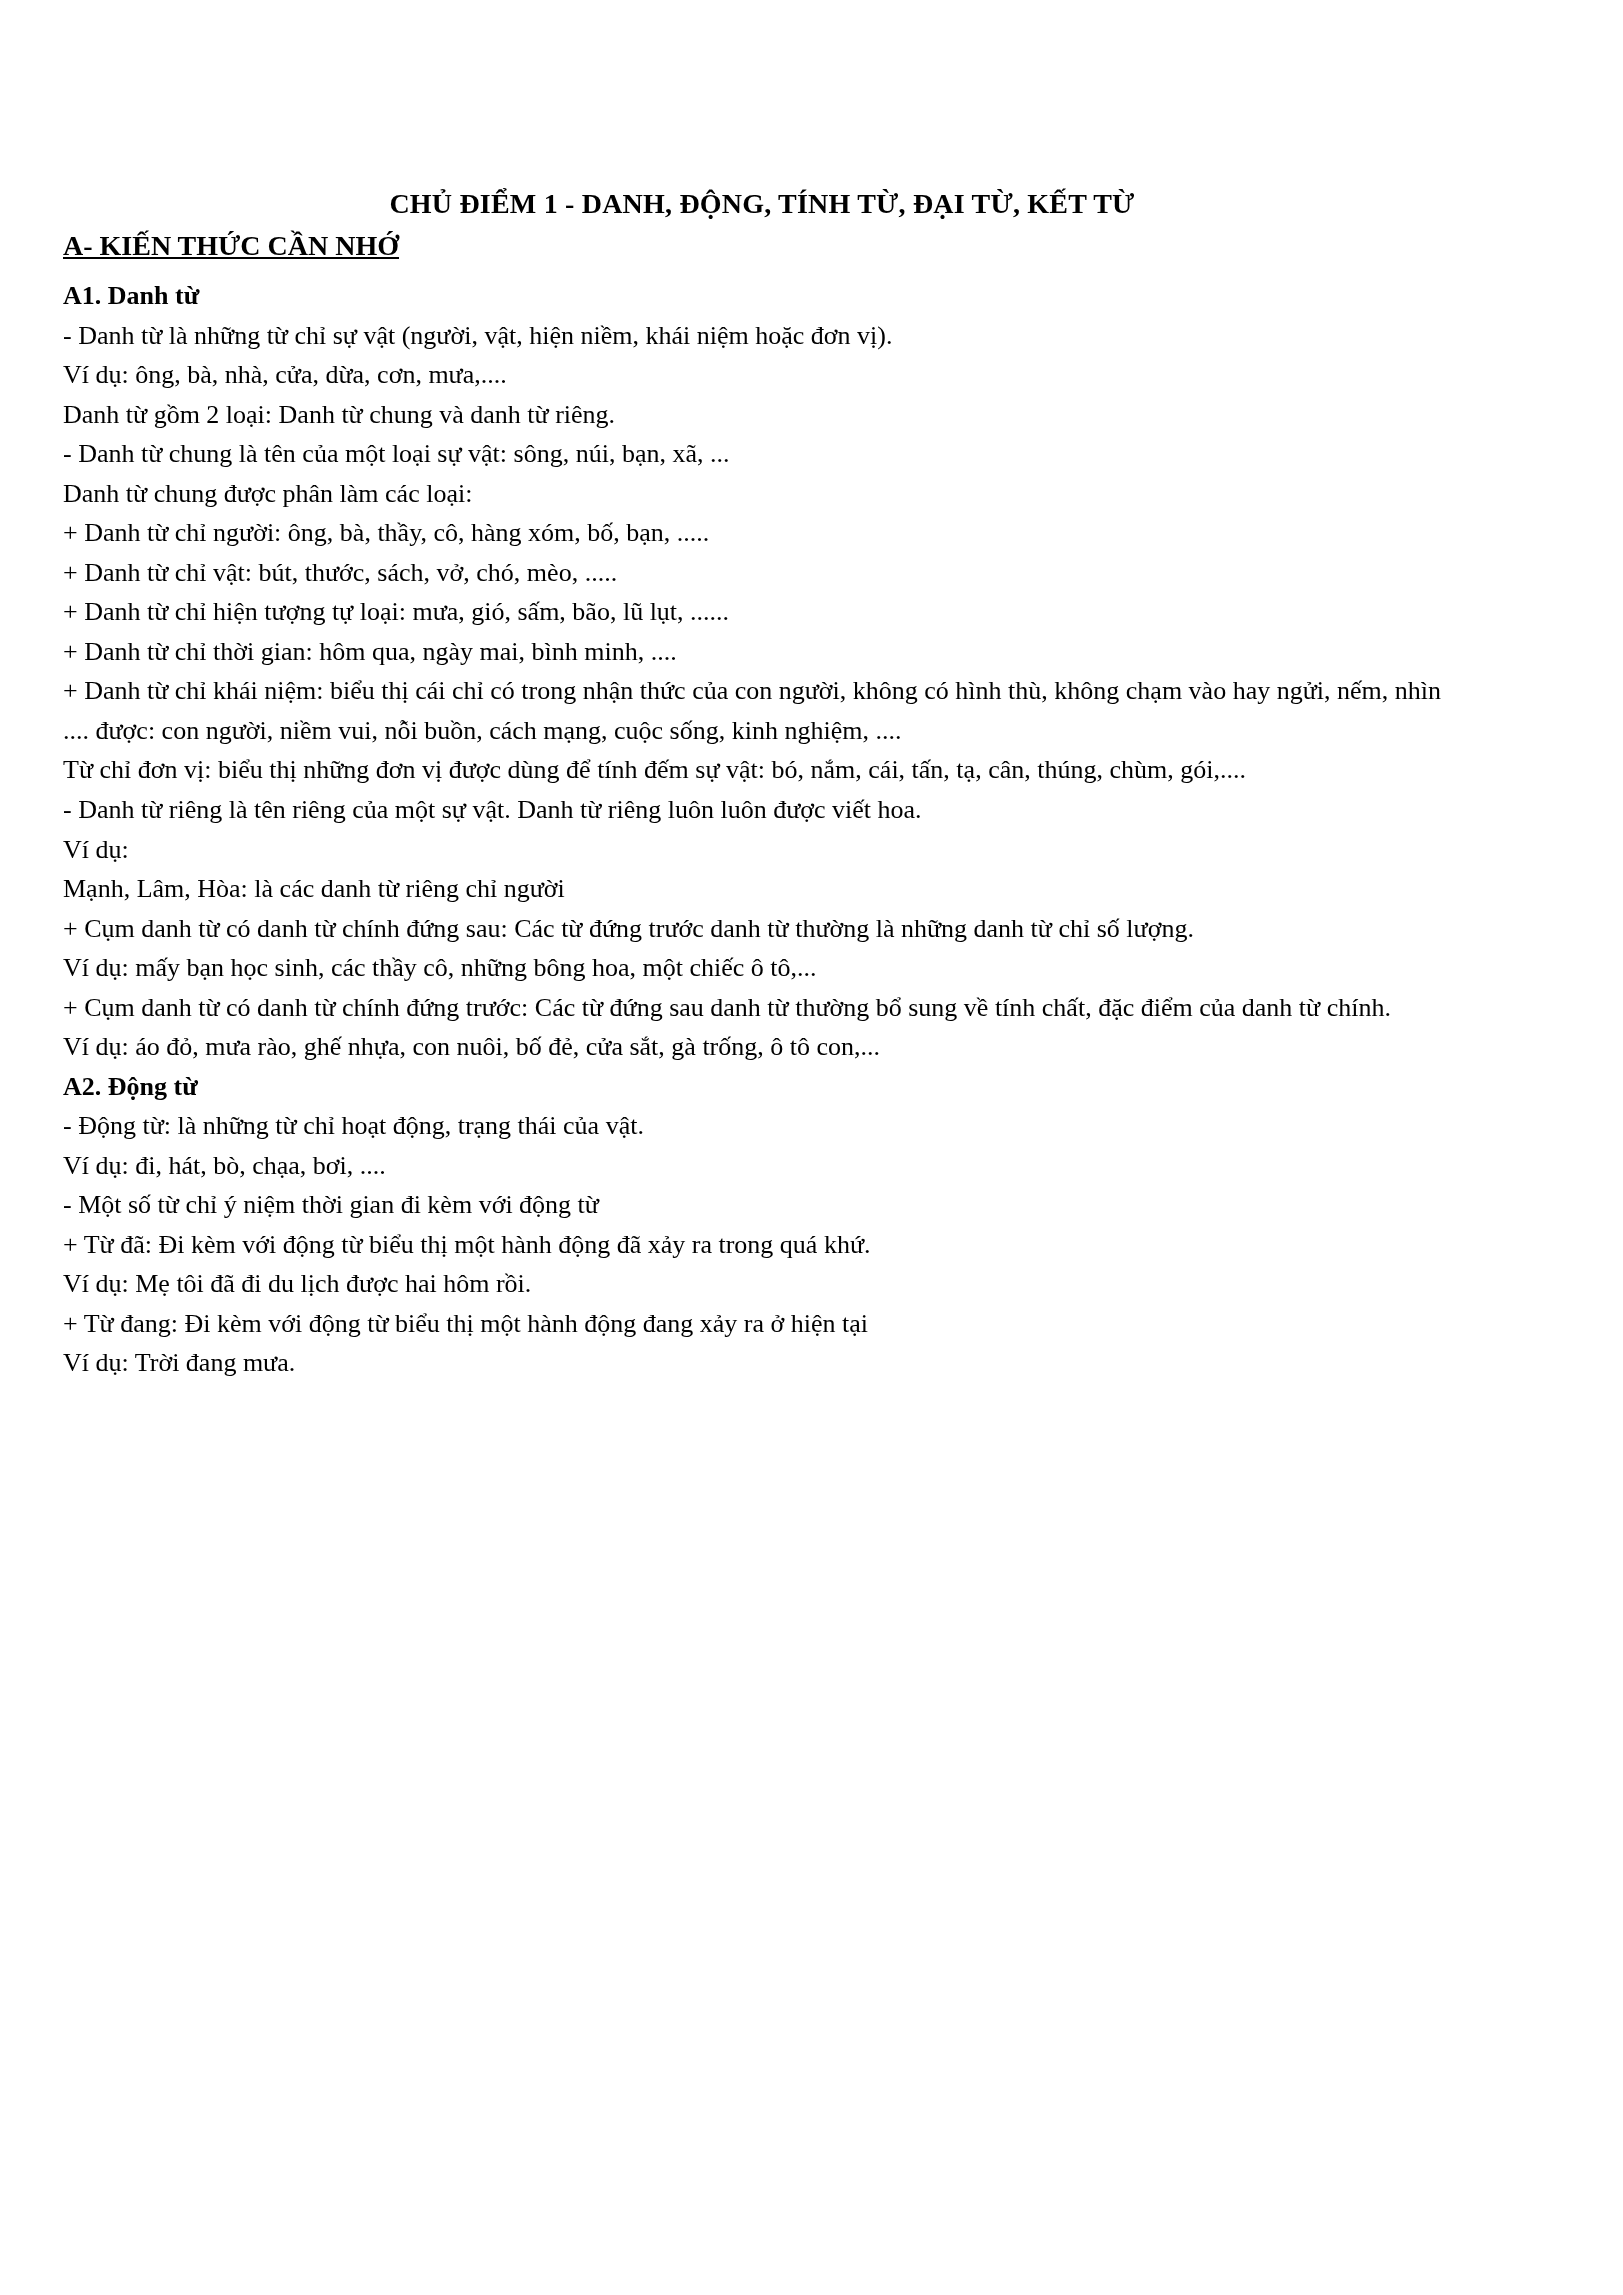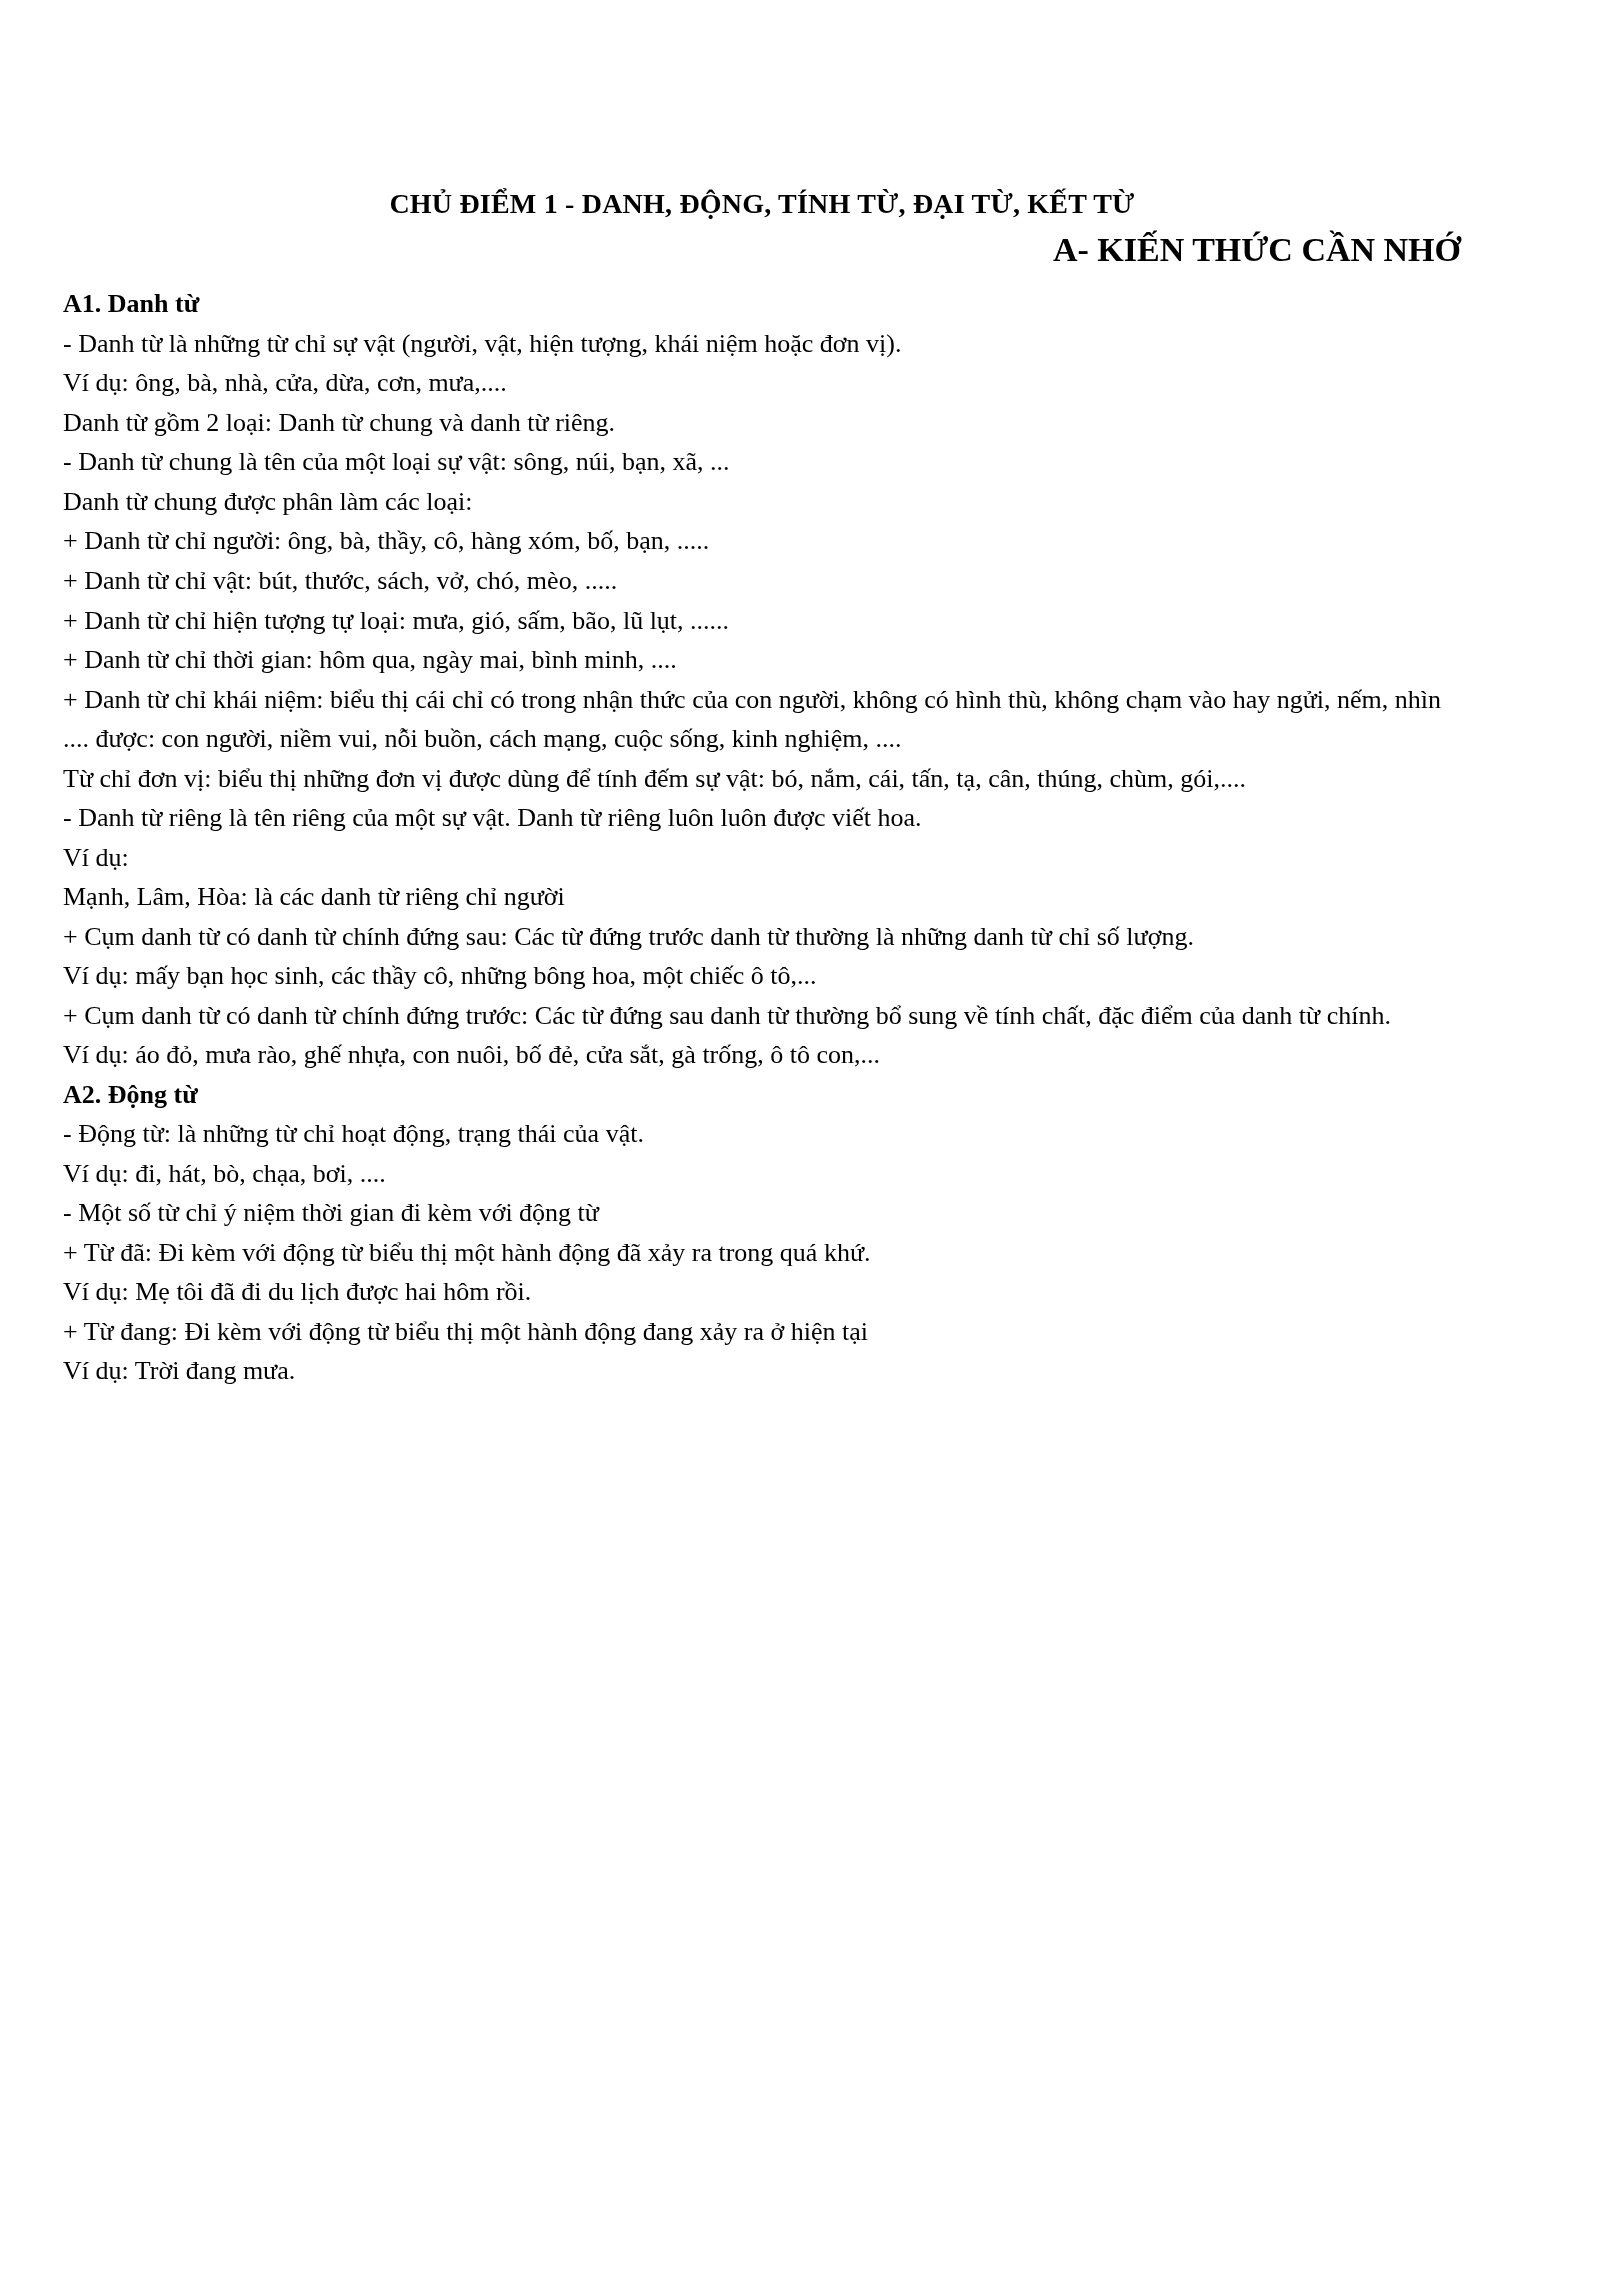--- a/index.html
+++ b/index.html
@@ -22,25 +22,26 @@
   }
   .doc-title {
     text-align: center;
     font-weight: bold;
     font-size: 28px;
     line-height: 1.35;
     letter-spacing: 0.2px;
     margin: 0 0 4.7px 0;
   }
   .doc-subtitle {
-    text-align: right;
+    text-align: left;
     font-weight: bold;
-    font-size: 34px;
+    font-size: 28px;
     line-height: 1.35;
     margin: 0 0 11px 0;
+    text-decoration: underline;
   }
   .section-head {
     font-weight: bold;
     font-size: 26px;
     line-height: 1.52;
     margin: 0;
   }
   .sub-head {
     font-weight: bold;
     font-size: 26px;
@@ -58,21 +59,21 @@
 </head>
 <body>
 
 <div class="page">
 
   <h1 class="doc-title">CHỦ ĐIỂM 1 - DANH, ĐỘNG, TÍNH TỪ, ĐẠI TỪ, KẾT TỪ</h1>
   <h2 class="doc-subtitle">A- KIẾN THỨC CẦN NHỚ</h2>
 
   <div>
     <p class="section-head">A1. Danh từ</p>
-    <p class="body-line">- Danh từ là những từ chỉ sự vật (người, vật, hiện tượng, khái niệm hoặc đơn vị).</p>
+    <p class="body-line">- Danh từ là những từ chỉ sự vật (người, vật, hiện niềm, khái niệm hoặc đơn vị).</p>
     <p class="body-line">Ví dụ: ông, bà, nhà, cửa, dừa, cơn, mưa,....</p>
     <p class="body-line">Danh từ gồm 2 loại: Danh từ chung và danh từ riêng.</p>
     <p class="body-line">- Danh từ chung là tên của một loại sự vật: sông, núi, bạn, xã, ...</p>
     <p class="body-line">Danh từ chung được phân làm các loại:</p>
     <p class="body-line">+ Danh từ chỉ người: ông, bà, thầy, cô, hàng xóm, bố, bạn, .....</p>
     <p class="body-line">+ Danh từ chỉ vật: bút, thước, sách, vở, chó, mèo, .....</p>
     <p class="body-line">+ Danh từ chỉ hiện tượng tự loại: mưa, gió, sấm, bão, lũ lụt, ......</p>
     <p class="body-line">+ Danh từ chỉ thời gian: hôm qua, ngày mai, bình minh, ....</p>
     <p class="body-line">+ Danh từ chỉ khái niệm: biểu thị cái chỉ có trong nhận thức của con người, không có hình thù, không chạm vào hay ngửi, nếm, nhìn .... được: con người, niềm vui, nỗi buồn, cách mạng, cuộc sống, kinh nghiệm, ....</p>
     <p class="body-line">Từ chỉ đơn vị: biểu thị những đơn vị được dùng để tính đếm sự vật: bó, nắm, cái, tấn, tạ, cân, thúng, chùm, gói,....</p>

